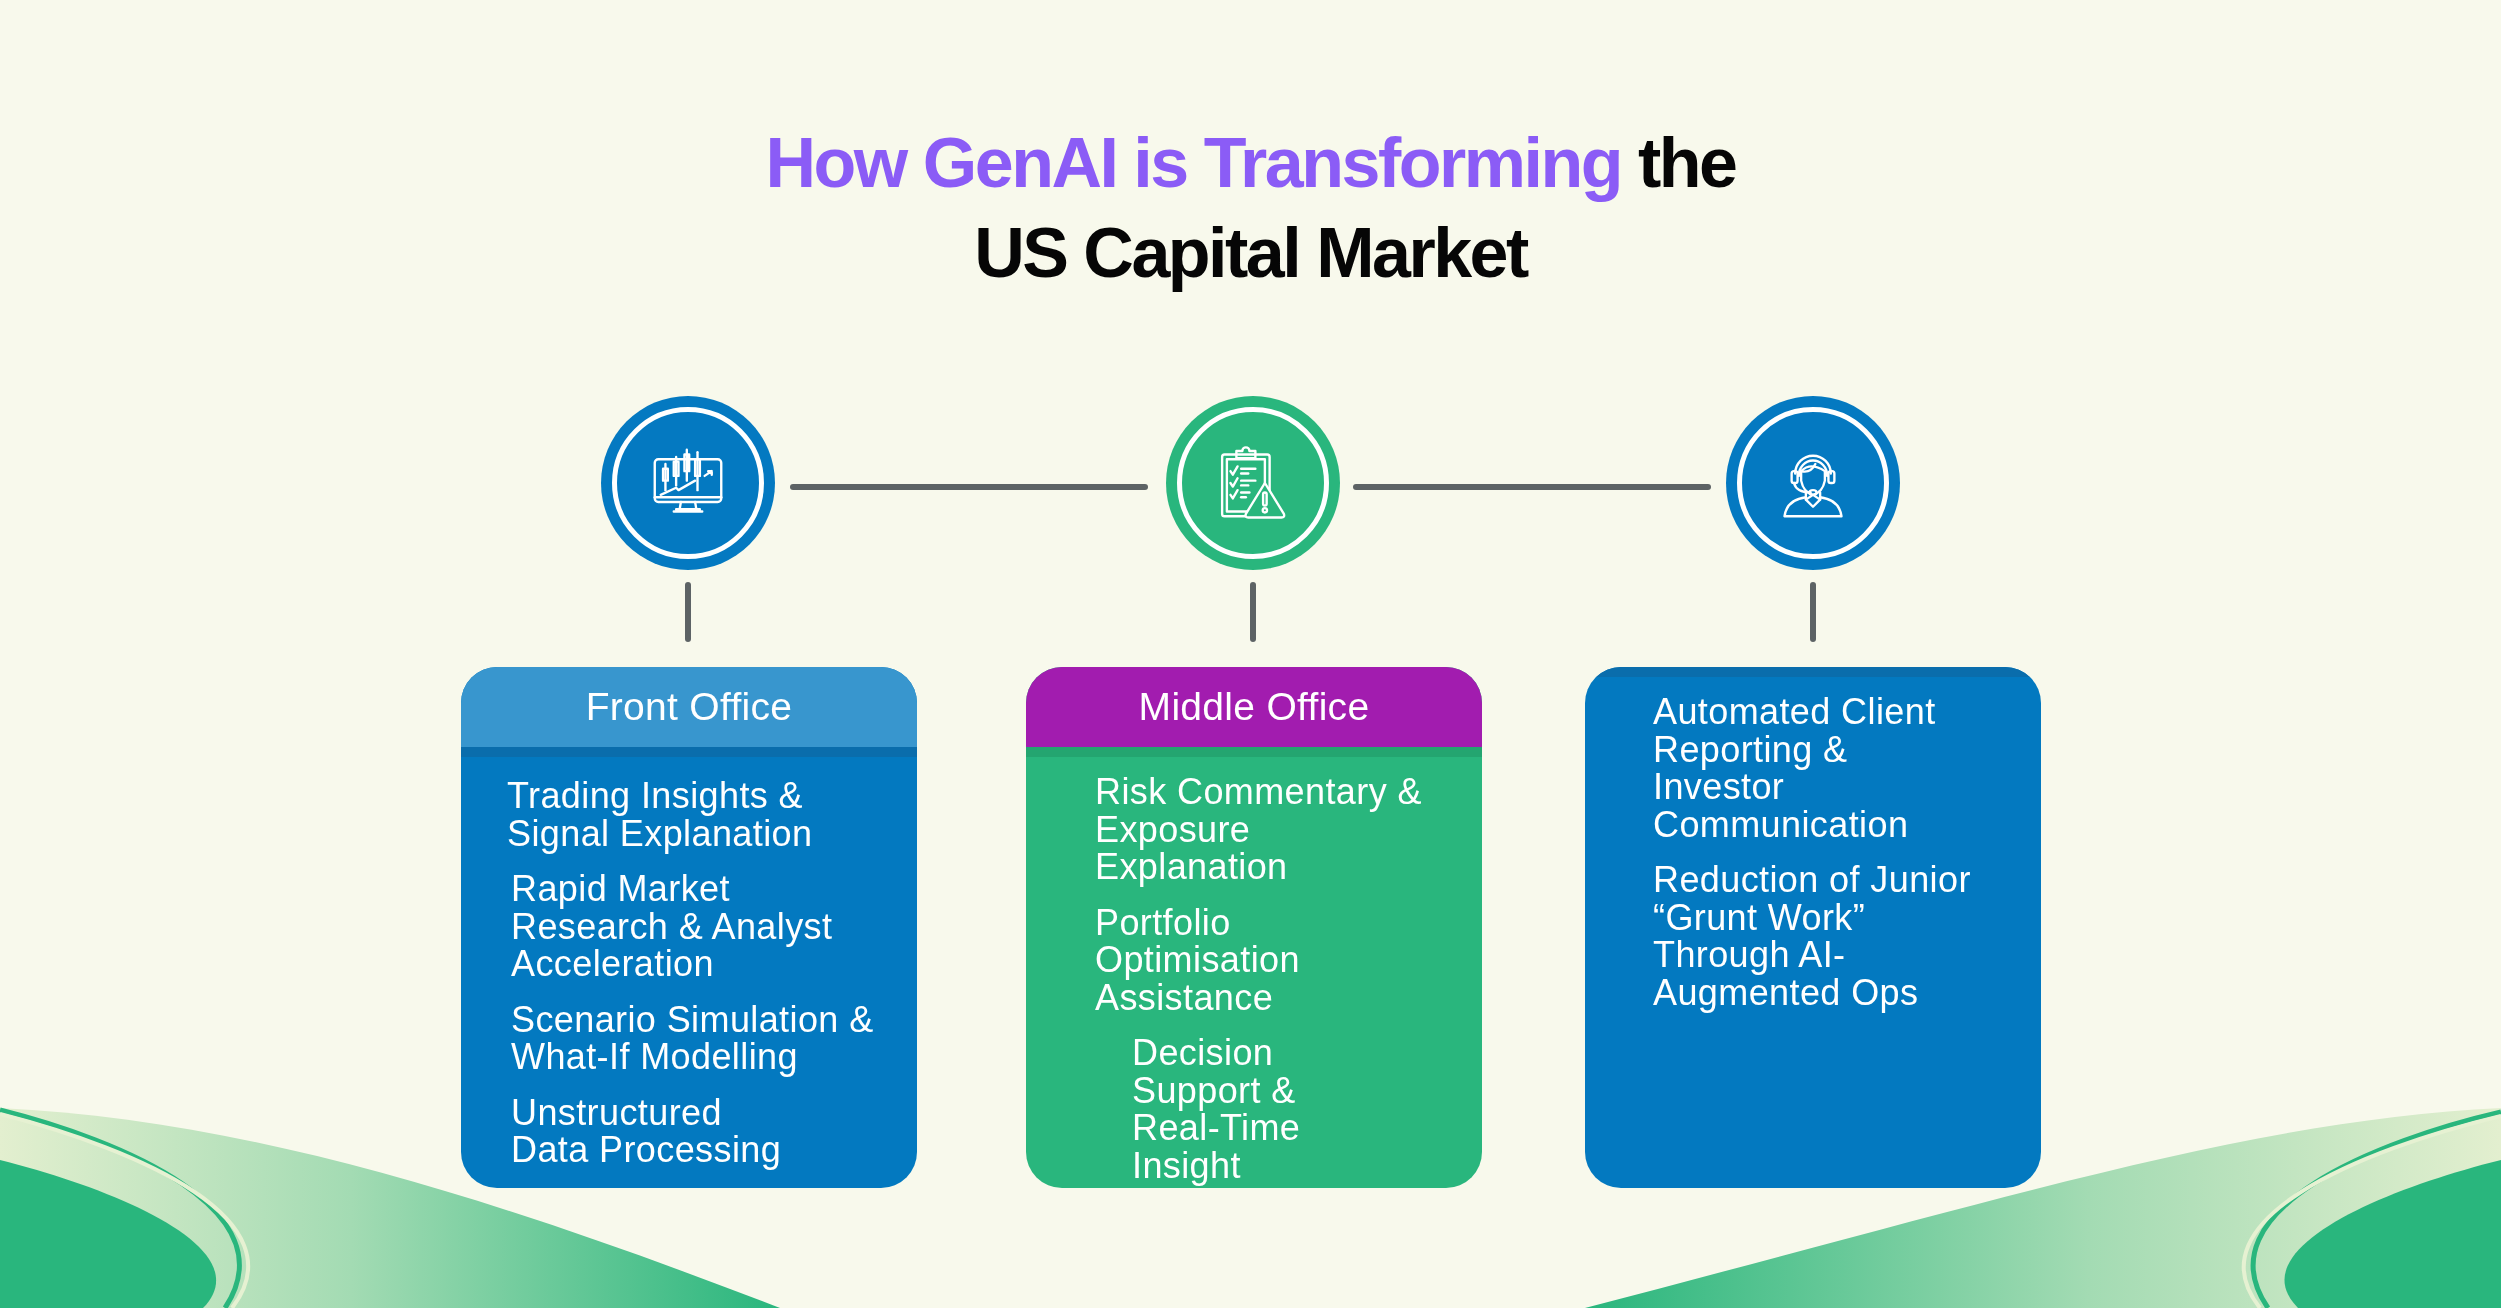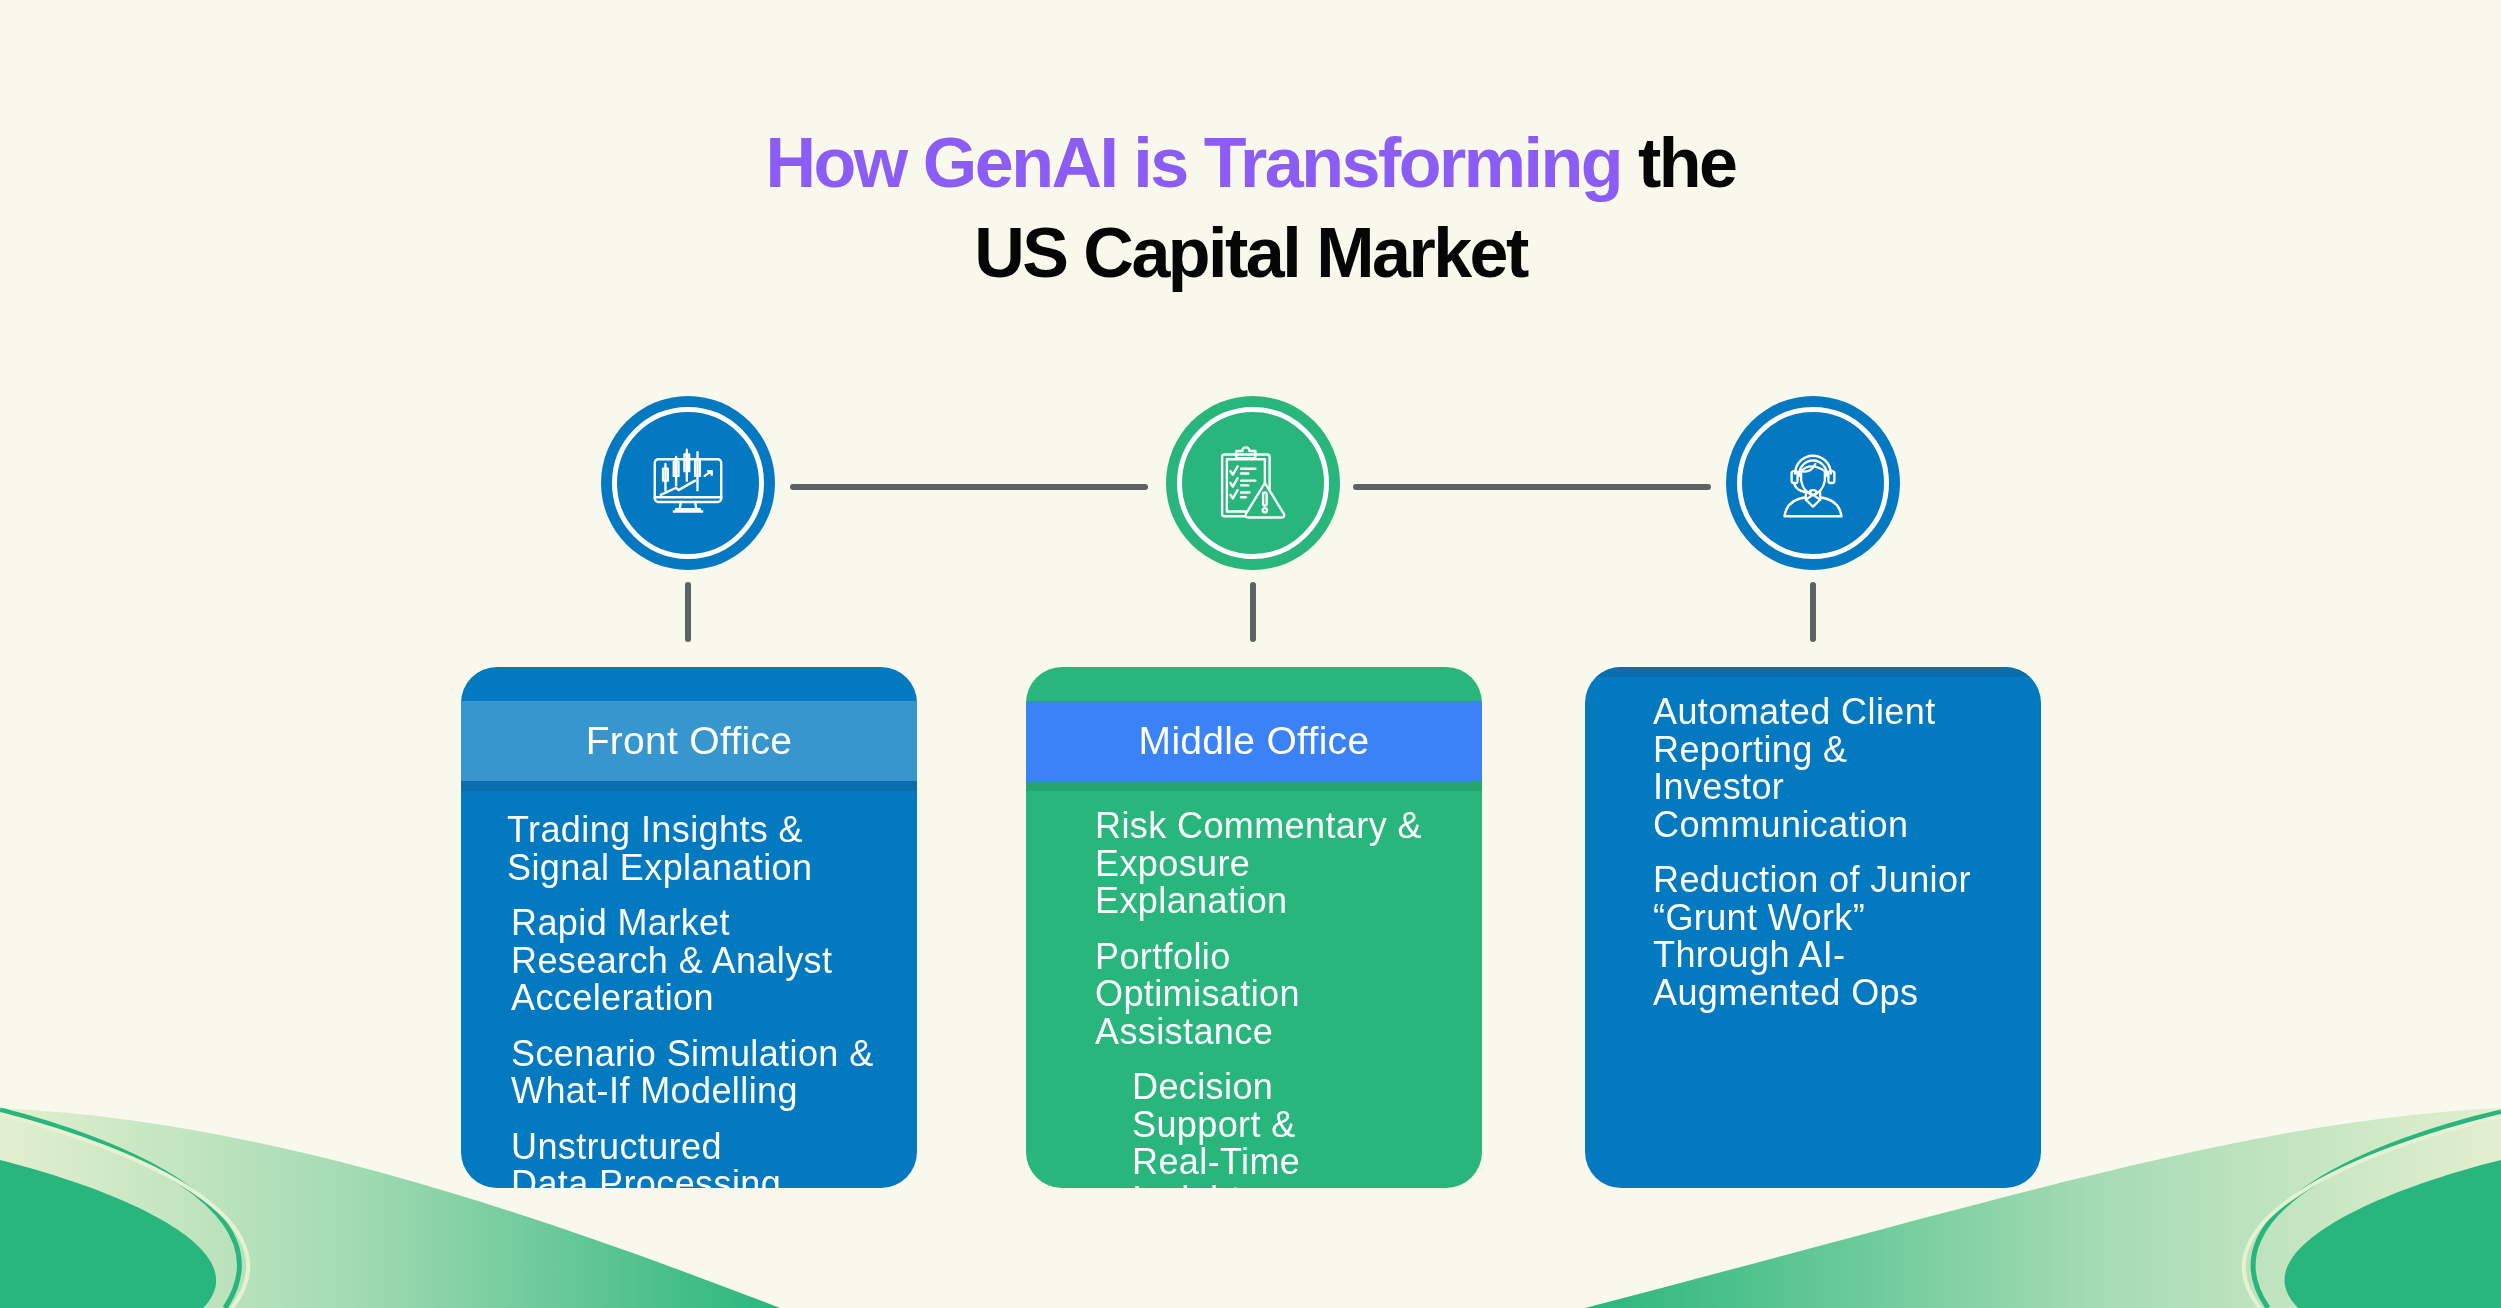--- a/index.html
+++ b/index.html
@@ -35,33 +35,33 @@
     position: absolute; left: 11px; top: 11px; width: 152px; height: 152px;
     border-radius: 50%; border: 5px solid #ffffff;
   }
   .node svg { position: relative; width: 76px; height: 76px; }
   .card {
     position: absolute; top: 667px; width: 456px; height: 521px;
     border-radius: 36px; overflow: hidden; color: #ffffff;
   }
   .card .head {
     height: 80px; display: flex; align-items: center; justify-content: center;
-    font-size: 39px; font-weight: 400; letter-spacing: 0.3px; margin-top: 34px;
+    font-size: 39px; font-weight: 400; letter-spacing: 0.3px;
   }
   .card .stripe { height: 10px; }
   .card ul { list-style: none; padding-top: 20px; }
   .card li {
     font-size: 36px; line-height: 37.5px; letter-spacing: 0.4px;
     margin-bottom: 18px;
   }
   .card.blue { background: #0379c0; }
   .card.blue .head { background: #3896ce; }
   .card.blue .stripe { background: #0a6dac; }
   .card.green { background: #29b67d; }
-  .card.green .head { background: #3b82f6; }
+  .card.green .head { background: #a21caf; }
   .card.green .stripe { background: #24a570; }
 </style>
 </head>
 <body>
 
 <svg class="waves" viewBox="0 0 2501 1308" xmlns="http://www.w3.org/2000/svg">
   <defs>
     <linearGradient id="gl" x1="0" y1="0" x2="1" y2="0">
       <stop offset="0" stop-color="#e3efcf"></stop>
       <stop offset="0.45" stop-color="#a3dbb3"></stop>

